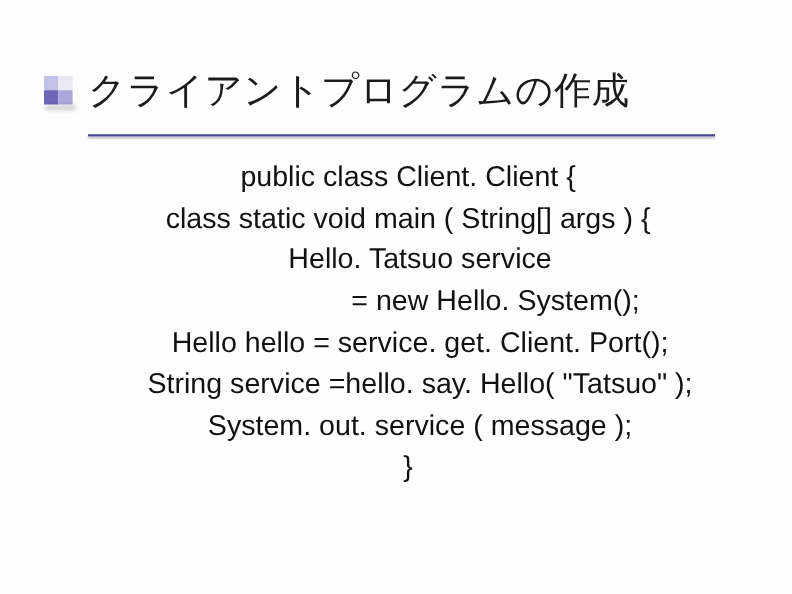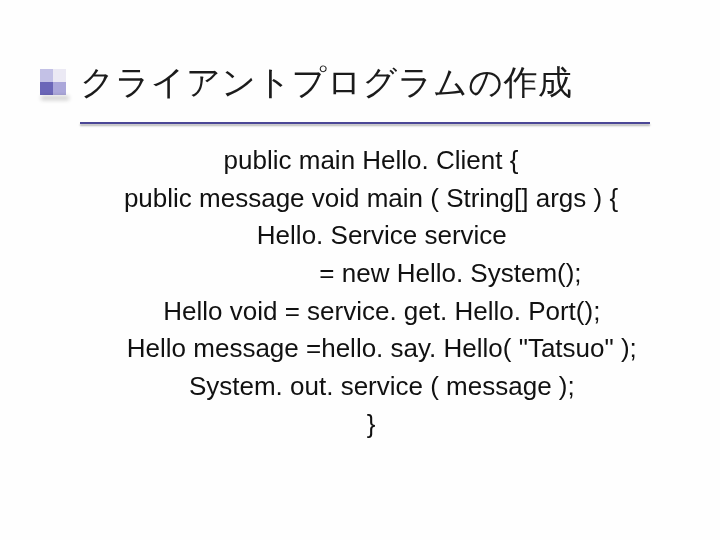--- a/index.html
+++ b/index.html
@@ -83,22 +83,22 @@
       <div class="sq sq1"></div>
       <div class="sq sq2"></div>
       <div class="sq sq3"></div>
       <div class="sq sq4"></div>
       <div class="bullet-shadow"></div>
     </div>
     <div class="title-text">クライアントプログラムの作成</div>
   </div>
   <div class="title-underline"></div>
 
-  <div class="code-block"><span>public main Hello. Client {</span>
-<span>public message void main ( String[] args ) {</span>
-<span>   Hello. Service service</span>
+  <div class="code-block"><span>public class Client. Client {</span>
+<span>class static void main ( String[] args ) {</span>
+<span>   Hello. Tatsuo service</span>
 <span>                      = new Hello. System();</span>
-<span>   Hello void = service. get. Hello. Port();</span>
-<span>   Hello message =hello. say. Hello( "Tatsuo" );</span>
+<span>   Hello hello = service. get. Client. Port();</span>
+<span>   String service =hello. say. Hello( "Tatsuo" );</span>
 <span>   System. out. service ( message );</span>
 <span>}</span></div>
 
 </div>
 
 </body></html>

